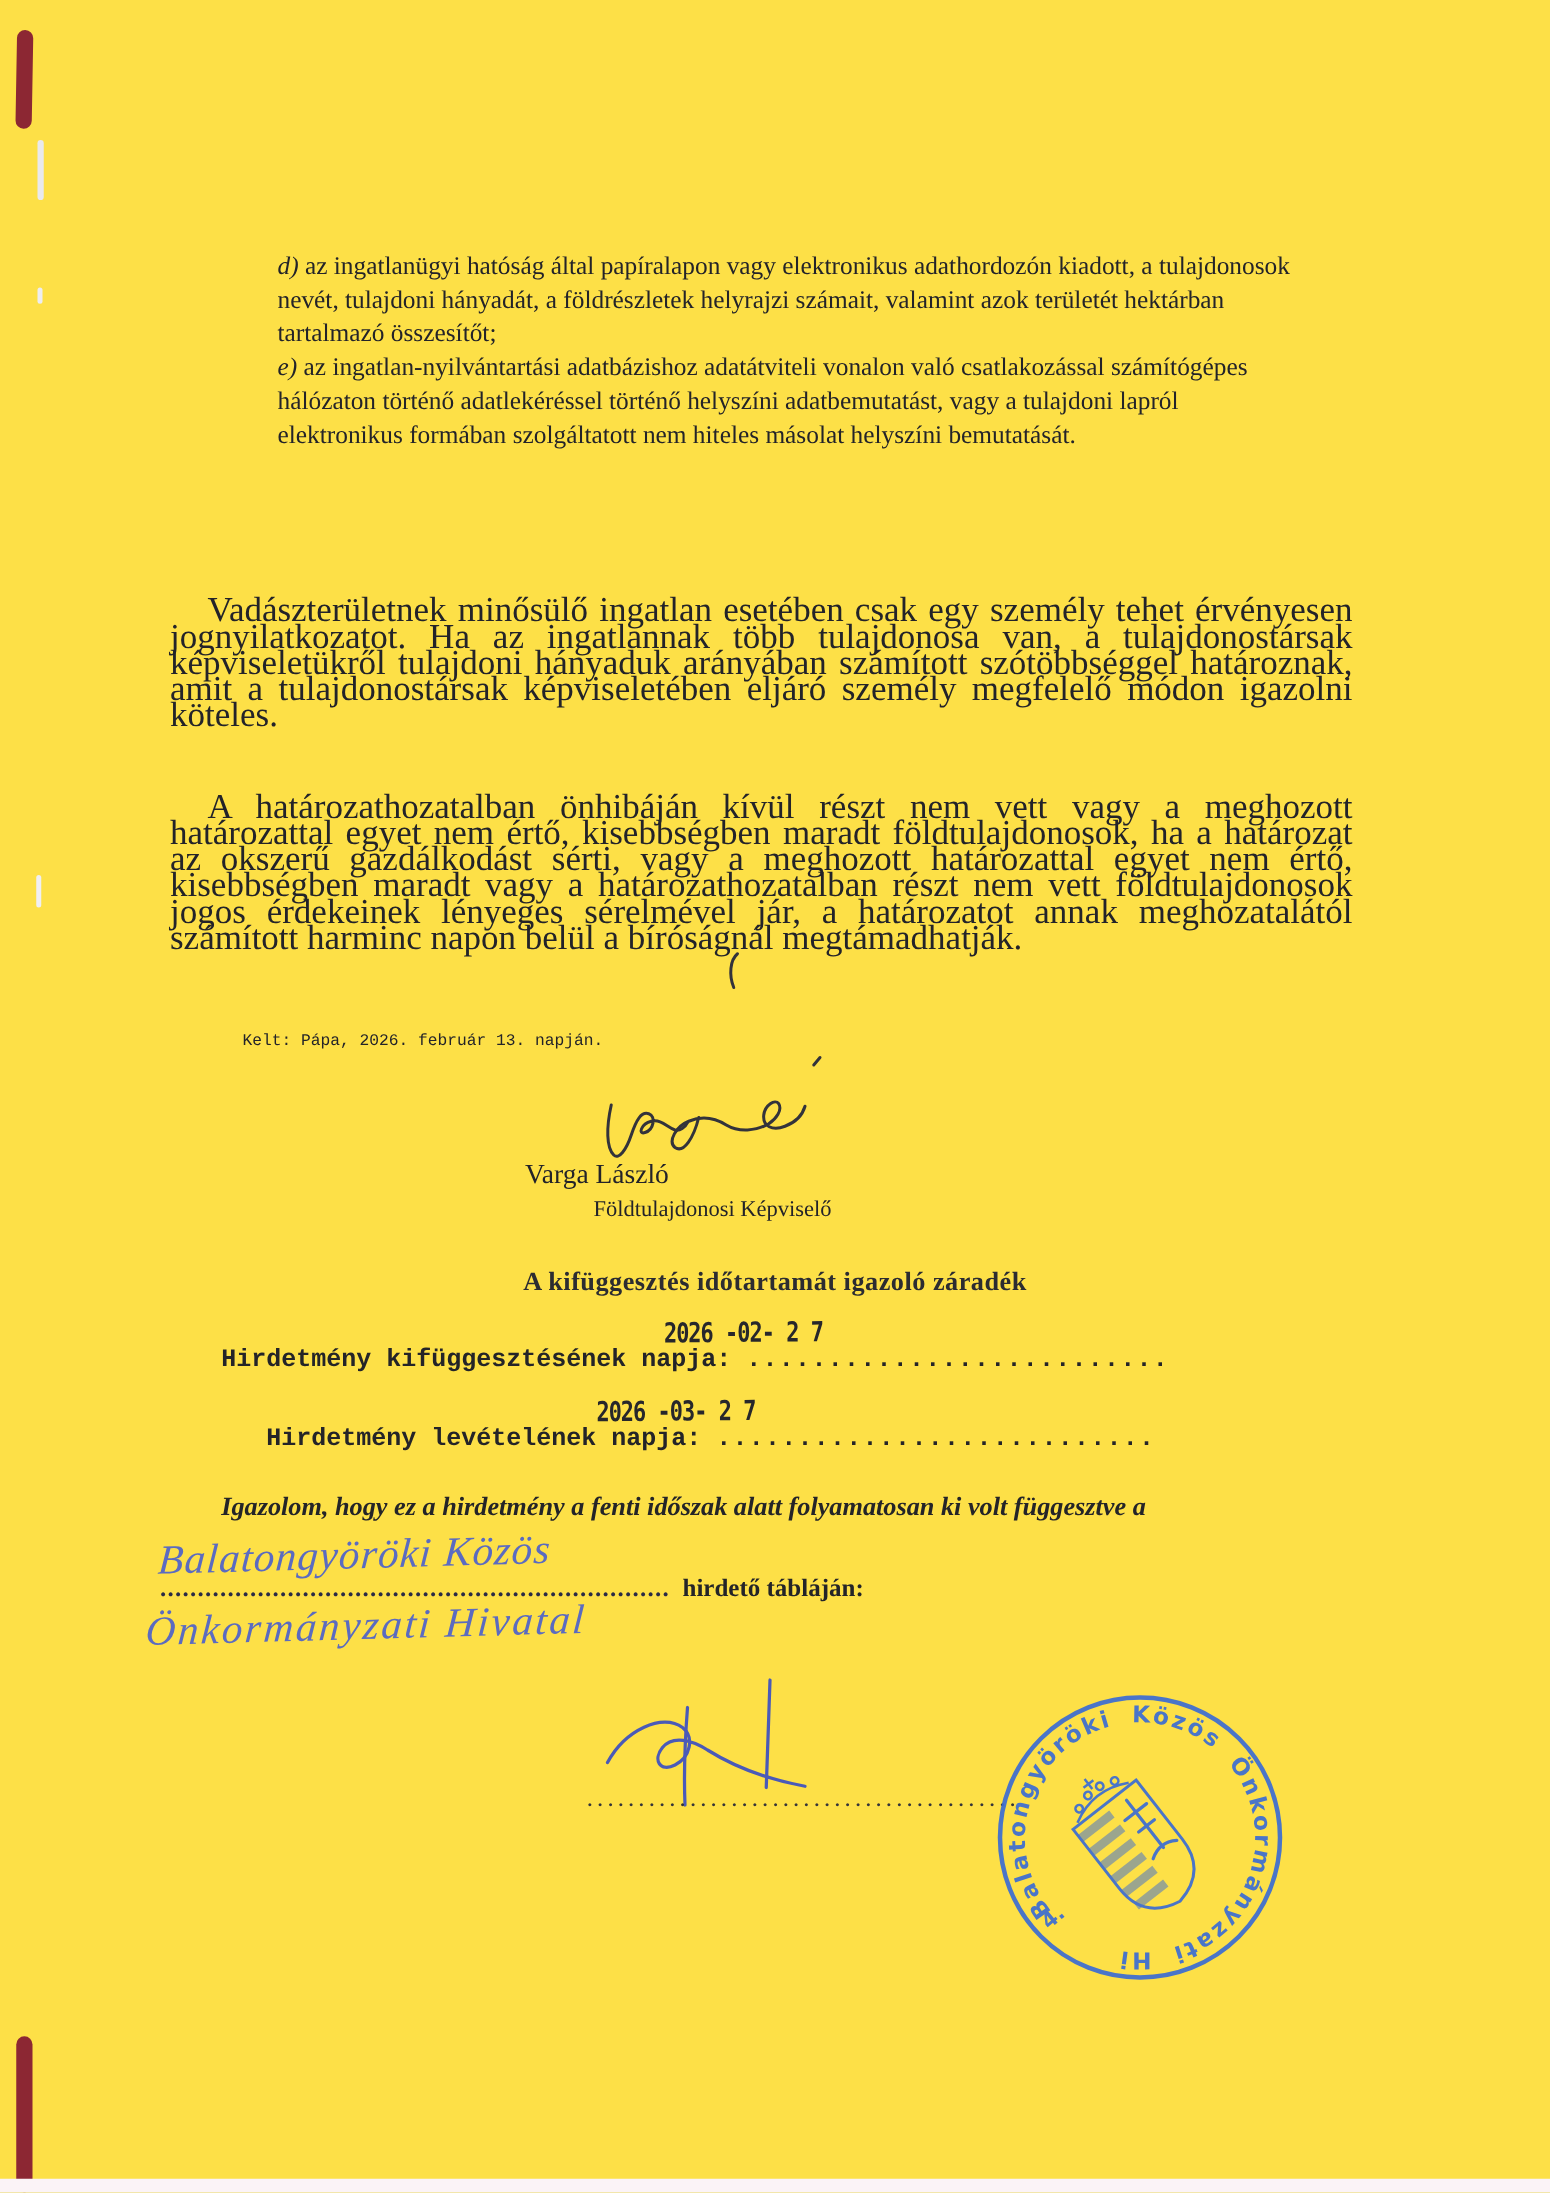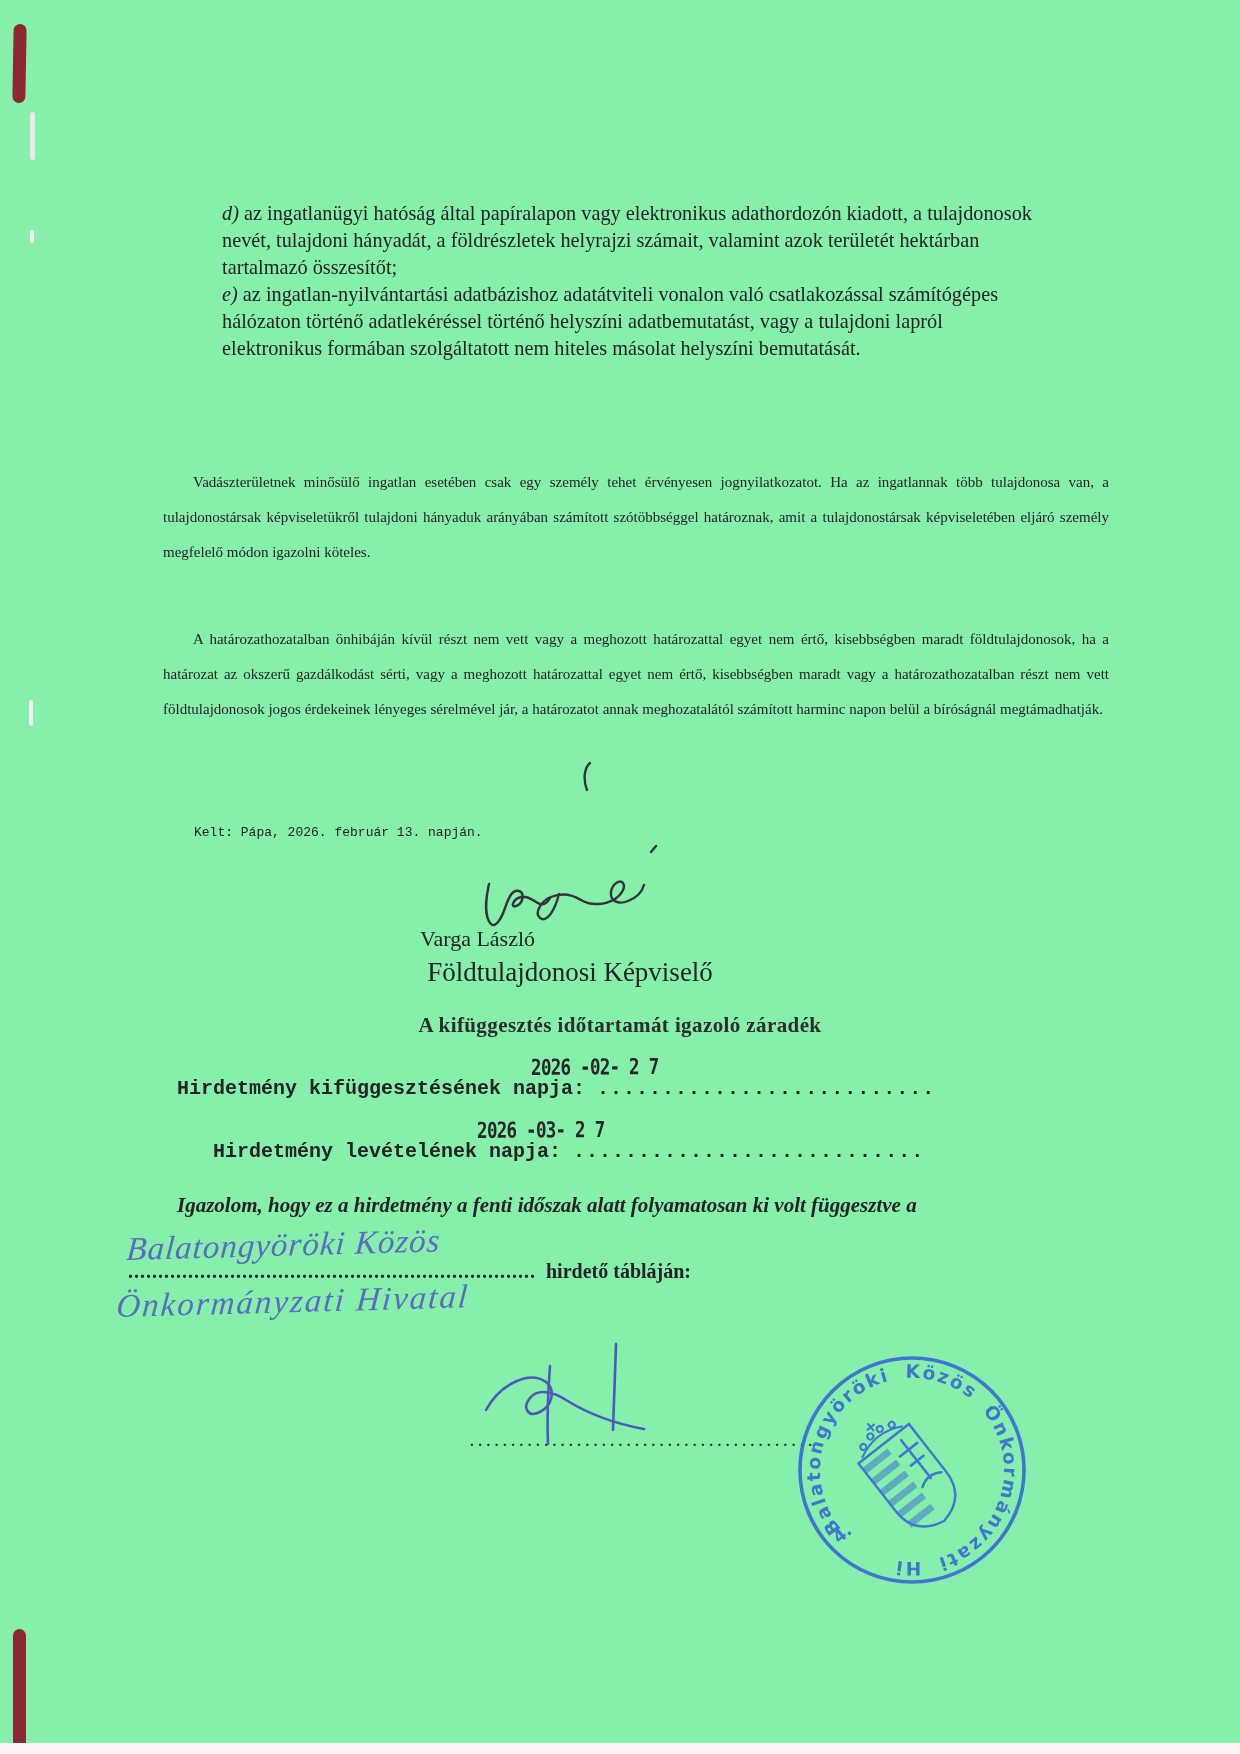--- a/index.html
+++ b/index.html
@@ -1,36 +1,36 @@
 <!DOCTYPE html>
 <html><head>
 <meta charset="utf-8">
 <style>
   html,body{margin:0;padding:0;background:#e8e8e8;}
   .page{
-    position:relative;width:1240px;height:1754px;background:#86efac;
+    position:relative;width:1240px;height:1754px;background:#fde047;
     font-family:"Liberation Serif",serif;color:#232329;overflow:hidden;
     margin:0 auto;
   }
   .page *{box-sizing:border-box;}
   .abs{position:absolute;}
 
   
   .legal-block{left:222px;top:200px;width:810px;font-size:20.3px;line-height:27px;text-align:left;}
   .legal-block p{margin:0;}
   .legal-block .lbl{font-style:italic;}
-  .para{font-size:15px;line-height:35px;text-align:justify;width:946px;left:163px;}
+  .para{font-size:28px;line-height:21px;text-align:justify;width:946px;left:136px;}
   .para-hunting{top:450px;text-indent:30px;}
   .para-appeal{top:607px;text-indent:30px;}
   .dateline{left:194px;top:812px;font-size:13px;font-family:Liberation Mono, monospace;}
 
   
   .sig-ink{left:455px;top:752px;}
   .sig-name{left:420px;top:926px;width:300px;text-align:left;font-size:22px;}
-  .sig-title{left:395px;top:957px;width:350px;text-align:center;font-size:27px;}
+  .sig-title{left:395px;top:957px;width:350px;text-align:center;font-size:18px;}
 
   
   .clause-heading{
     left:0;top:1013px;width:1240px;text-align:center;
     font-size:21px;font-weight:600;letter-spacing:.4px;
     color:#2c2c31;
   }
   .stamp-row{font-size:20px;font-weight:700;color:#242428;font-family:Liberation Mono, monospace;}
   .row-posted{left:177px;top:1077px;}
   .row-removed{left:177px;top:1140px;margin-left:36px;}

